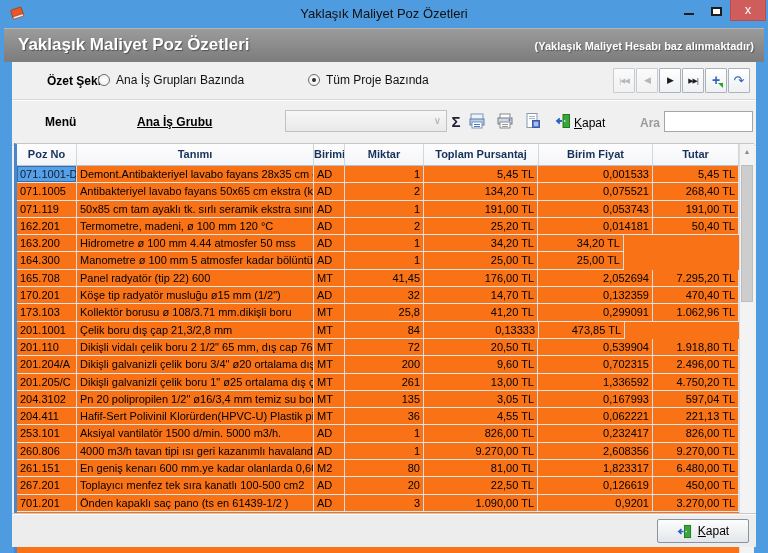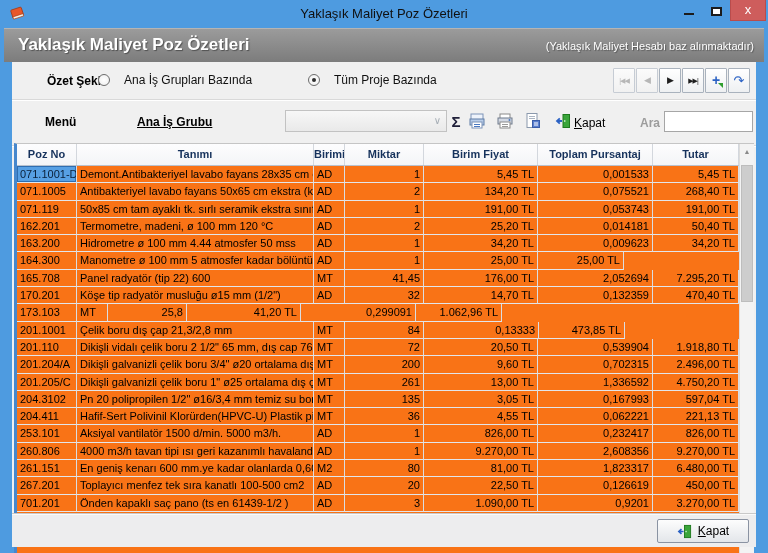--- a/index.html
+++ b/index.html
@@ -19,27 +19,27 @@
   .glyph-min { position:absolute; left:8px; top:13px; width:10px; height:2px; background:#1c1c1c; }
   .glyph-max { position:absolute; left:8px; top:7px; width:11px; height:9px; border:2px solid #1c1c1c; background:#fff; }
   .cap-close { position:absolute; left:730px; top:0; width:36px; height:21px; background:#ce5d5c;
     border:1px solid #b94c4c; border-top:none; color:#fff; font-size:13px; text-align:center; line-height:19px; }
   
   .banner { position:absolute; left:4px; right:4px; top:28px; height:34px;
     background:linear-gradient(#9b9b9b,#7c7c7c); border-top:1px solid #b5b5b5; }
   .banner-title { position:absolute; left:14px; top:6px; font-size:17px; font-weight:bold; color:#fff;
     text-shadow:1px 1px 1px rgba(0,0,0,.4); }
   .banner-note { position:absolute; right:10px; top:11px; font-size:11px; color:#fff;
-    text-shadow:1px 1px 1px rgba(0,0,0,.35); }
+    text-shadow:1px 1px 1px rgba(0,0,0,.35);font-weight:bold; }
   
   .client { position:absolute; left:12px; right:12px; top:62px; height:485px; background:#f0f0f0; }
   .row-a { position:absolute; left:0; right:0; top:0; height:38px; border-bottom:1px solid #d9d9d9; box-shadow:0 1px 0 #fff; }
   .row-b { position:absolute; left:0; right:0; top:39px; height:45px; border-bottom:1px solid #d9d9d9; box-shadow:0 1px 0 #fff; }
   .lbl { font-weight:bold; font-size:12px; color:#000; position:absolute; white-space:nowrap; }
-  .radio-group { position:absolute; display:flex; align-items:center; gap:14px; font-size:12px; color:#111; }
+  .radio-group { position:absolute; display:flex; align-items:center; gap:6px; font-size:12px; color:#111; }
   .radio { width:12px; height:12px; border:1px solid #6d6d6d; border-radius:50%;
     background:radial-gradient(#fff,#ededed); position:relative; }
   .radio.on::after { content:""; position:absolute; left:3px; top:3px; width:4px; height:4px; border-radius:50%; background:#2e2e2e; }
   
   .nav { position:absolute; right:6px; top:6px; display:flex; gap:1px; }
   .nav .nbtn { width:22px; height:25px; border:1px solid #a9b2bd; border-radius:1px;
     background:linear-gradient(#ffffff,#eef0f2); font-size:9px; color:#1e1e1e; text-align:center;
     line-height:23px; letter-spacing:-1px; overflow:hidden; position:relative; }
   .nav .nbtn.dis { color:#b7b7b7; border-color:#c6ccd4; background:linear-gradient(#fbfbfb,#f1f1f1); }
   .nav .nbtn.tiny { font-size:7px; }
@@ -170,22 +170,22 @@
       <span class="ara-lbl">Ara</span>
       <input class="ara-input" type="text" value="" style="">
     </div>
 
     <div class="table-wrap">
       <div class="thead">
         <div class="hcell c0">Poz No</div>
         <div class="hcell c1">Tanımı</div>
         <div class="hcell c2">Birimi</div>
         <div class="hcell c3">Miktar</div>
+        <div class="hcell c5">Toplam Pursantaj</div>
         <div class="hcell c4">Birim Fiyat</div>
-        <div class="hcell c5">Toplam Pursantaj</div>
         <div class="hcell c6">Tutar</div>
       </div>
       <div>
           <div class="trow">
             <div class="tcell c0 sel">071.1001-D</div>
             <div class="tcell c1">Demont.Antibakteriyel lavabo fayans 28x35 cm eks</div>
             <div class="tcell c2">AD</div>
             <div class="tcell c3 num">1</div>
             <div class="tcell c4 num">5,45 TL</div>
             <div class="tcell c5 num">0,001533</div>
@@ -217,21 +217,20 @@
             <div class="tcell c4 num">25,20 TL</div>
             <div class="tcell c5 num">0,014181</div>
             <div class="tcell c6 num">50,40 TL</div>
           </div>
           <div class="trow">
             <div class="tcell c0">163.200</div>
             <div class="tcell c1">Hidrometre ø 100 mm 4.44 atmosfer 50 mss</div>
             <div class="tcell c2">AD</div>
             <div class="tcell c3 num">1</div>
             <div class="tcell c4 num">34,20 TL</div>
-            <div class="tcell c5 num">0,009623</div>
             <div class="tcell c6 num">34,20 TL</div>
           </div>
           <div class="trow">
             <div class="tcell c0">164.300</div>
             <div class="tcell c1">Manometre ø 100 mm 5 atmosfer kadar bölüntülü</div>
             <div class="tcell c2">AD</div>
             <div class="tcell c3 num">1</div>
             <div class="tcell c4 num">25,00 TL</div>
             <div class="tcell c6 num">25,00 TL</div>
           </div>
@@ -248,20 +247,21 @@
             <div class="tcell c0">170.201</div>
             <div class="tcell c1">Köşe tip radyatör musluğu  ø15 mm (1/2")</div>
             <div class="tcell c2">AD</div>
             <div class="tcell c3 num">32</div>
             <div class="tcell c4 num">14,70 TL</div>
             <div class="tcell c5 num">0,132359</div>
             <div class="tcell c6 num">470,40 TL</div>
           </div>
           <div class="trow">
             <div class="tcell c0">173.103</div>
+            <div class="tcell c1">Kollektör borusu ø 108/3.71 mm.dikişli boru</div>
             <div class="tcell c2">MT</div>
             <div class="tcell c3 num">25,8</div>
             <div class="tcell c4 num">41,20 TL</div>
             <div class="tcell c5 num">0,299091</div>
             <div class="tcell c6 num">1.062,96 TL</div>
           </div>
           <div class="trow">
             <div class="tcell c0">201.1001</div>
             <div class="tcell c1">Çelik boru dış çap 21,3/2,8 mm</div>
             <div class="tcell c2">MT</div>

